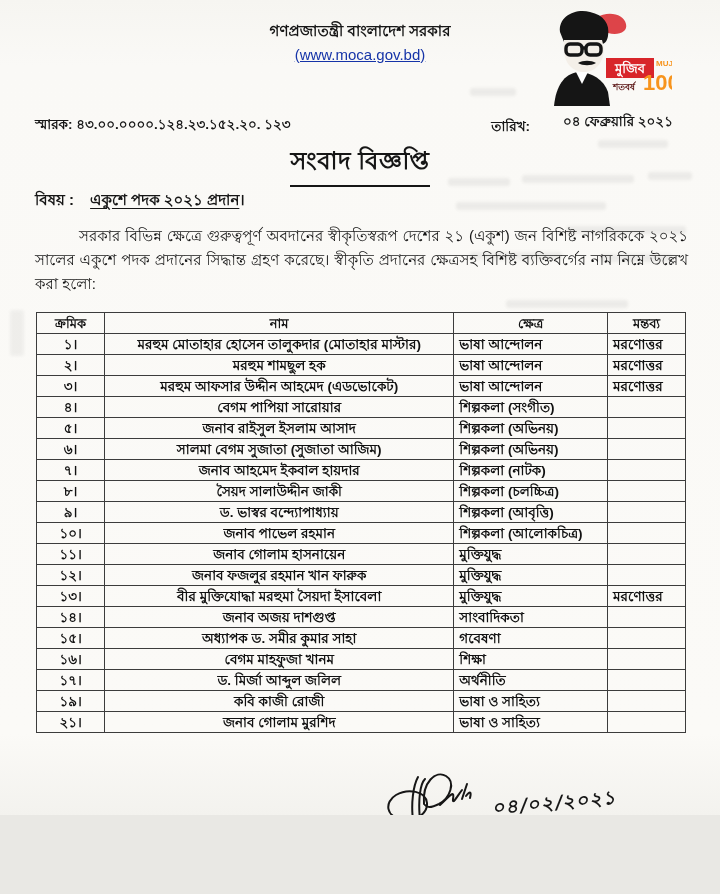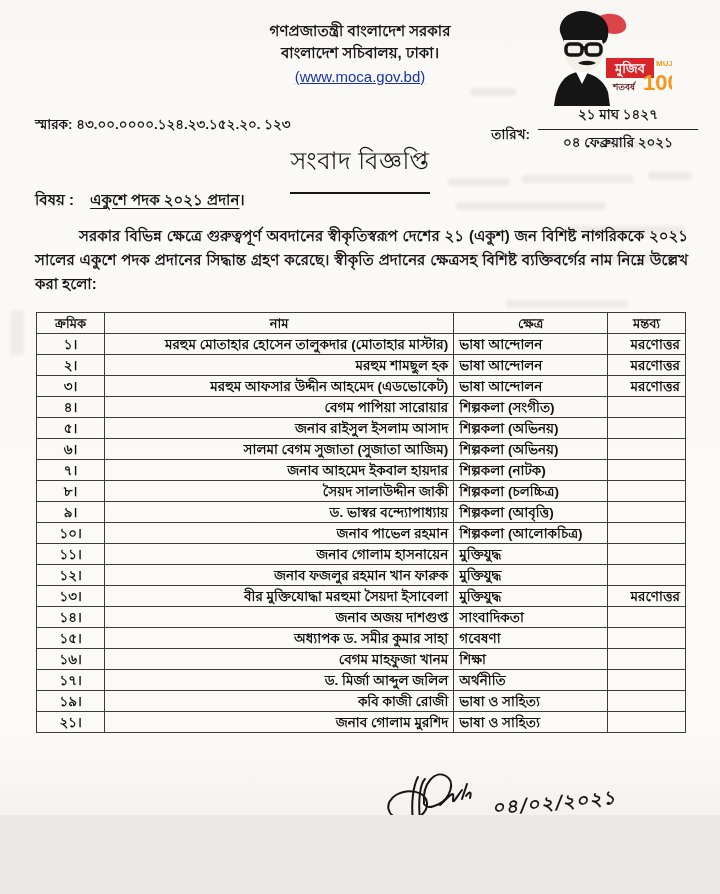--- a/index.html
+++ b/index.html
@@ -47,49 +47,49 @@
   .date-wrap{position:absolute;right:0;top:0;display:flex;align-items:center;gap:8px;}
   .date-label{padding-top:12px;}
   .date-lines{text-align:center;min-width:160px;}
   .date-top{border-bottom:1.5px solid #222;padding:0 14px 2px 14px;}
   .date-bottom{padding-top:2px;}
 
   .doc-title{
     position:absolute;left:0;right:0;top:142px;text-align:center;
   }
   .doc-title span{
-    font-size:24px;font-weight:400;letter-spacing:.5px;
-    border-bottom:2px solid #161616;padding-bottom:18px;
+    font-size:24px;font-weight:700;letter-spacing:.5px;
+    border-bottom:2px solid #161616;padding-bottom:11px;
   }
 
   .subject-line{position:absolute;left:35px;top:188px;font-size:15px;font-weight:700;}
   .subject-underlined{text-decoration:underline;text-underline-offset:3px;margin-left:12px;}
 
   .body-para{
     position:absolute;left:35px;right:32px;top:224px;
-    font-size:15px;font-weight:700;line-height:24px;text-align:justify;
+    font-size:15px;font-weight:400;line-height:24px;text-align:justify;
     text-indent:44px;
   }
 
   
   table.awardees{
     position:absolute;left:36px;top:312px;width:650px;
     border-collapse:collapse;table-layout:fixed;
     font-size:13.5px;font-weight:700;color:#111;
   }
   table.awardees th,table.awardees td{
     border:1.4px solid #3c3c3c;
     height:20px;padding:0 5px;line-height:15px;
     overflow:hidden;white-space:nowrap;
   }
   table.awardees th{text-align:center;font-size:13px;}
   td.c0{text-align:center;}
-  td.c1{text-align:right;}
+  td.c1{text-align:center;}
   td.c2{}
-  td.c3{text-align:right;}
+  td.c3{text-align:left;}
 
   
   .sig-block{position:absolute;left:382px;top:768px;width:320px;height:122px;}
   .sig-row{position:absolute;left:0;top:0;display:flex;align-items:flex-end;}
   .sig-svg{width:118px;height:62px;}
   .hand-date{
     font-family:"DejaVu Sans",sans-serif;
     font-size:19px;font-weight:600;
     transform:skewX(-10deg) rotate(-5deg);
     margin:0 0 10px -6px;letter-spacing:1px;
@@ -108,21 +108,20 @@
   <span class="noise n5"></span>
   <span class="noise n6"></span>
   <span class="noise n7"></span>
   <span class="noise n8"></span>
   <span class="noise n9"></span>
   <span class="noise n10"></span>
   <span class="noise n11"></span>
 
   <div class="org-block">
     <div>গণপ্রজাতন্ত্রী বাংলাদেশ সরকার</div>
-    <div>বাংলাদেশ সচিবালয়, ঢাকা।</div>
     <div><span class="website">(www.moca.gov.bd)</span></div>
   </div>
 
   <svg class="logo" viewBox="0 0 126 100">
 
     <path d="M50 12 C62 4 78 8 80 18 C82 26 72 30 62 27 C54 25 46 18 50 12 Z" fill="#d8252a" opacity="0.85"></path>
 
     <path d="M14 26 C12 10 30 2 44 6 C58 9 64 18 62 30 C61 36 58 38 56 38 L18 36 Z" fill="#151515"></path>
 
     <path d="M18 34 C16 52 22 64 36 66 C50 67 58 56 58 42 L56 34 Z" fill="#f4efe8"></path>
@@ -146,21 +145,20 @@
     <text x="78" y="84" text-anchor="middle" font-size="9" font-weight="bold" fill="#5c1716" font-family="Liberation Sans, DejaVu Sans, sans-serif">শতবর্ষ</text>
 
     <text x="97" y="84" text-anchor="start" font-size="22" font-weight="bold" fill="#f7941d" font-family="Liberation Sans, DejaVu Sans, sans-serif">100</text>
   </svg>
 
   <div class="memo-row">
     <span class="memo-no">স্মারক: ৪৩.০০.০০০০.১২৪.২৩.১৫২.২০. ১২৩</span>
     <span class="date-wrap">
       <span class="date-label">তারিখ:</span>
       <span class="date-lines">
-        <span class="date-top" style="display:block;">২১ মাঘ ১৪২৭</span>
         <span class="date-bottom" style="display:block;">০৪ ফেব্রুয়ারি ২০২১</span>
       </span>
     </span>
   </div>
 
   <div class="doc-title">
     <span>সংবাদ বিজ্ঞপ্তি</span>
   </div>
 
   <div class="subject-line">

